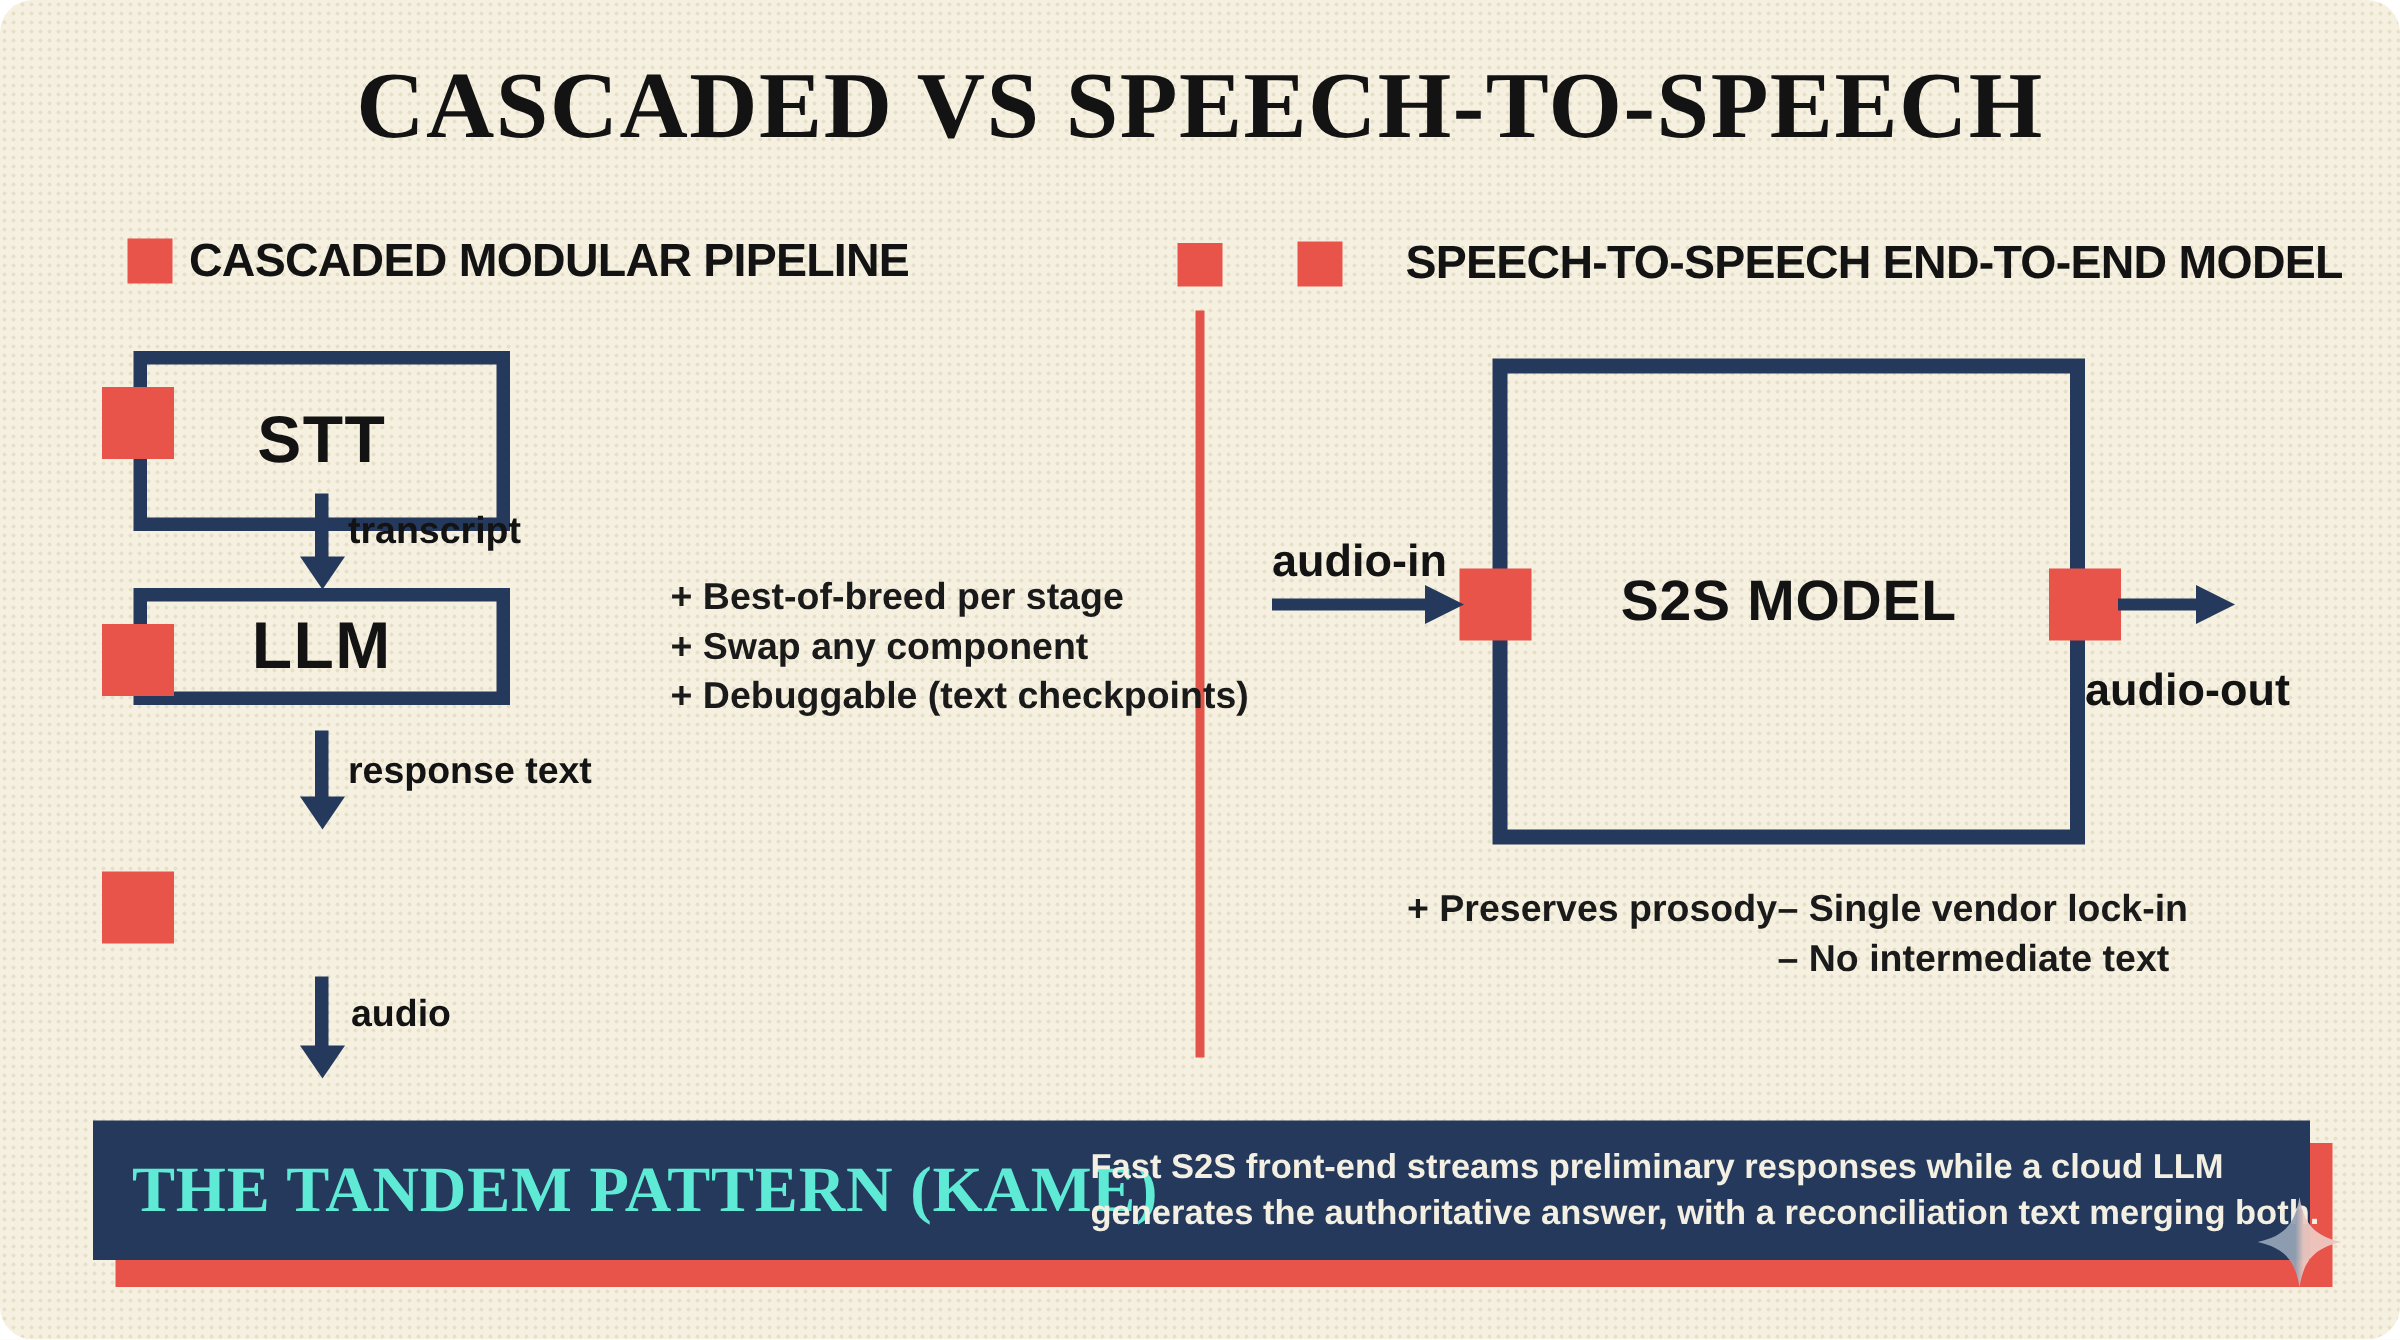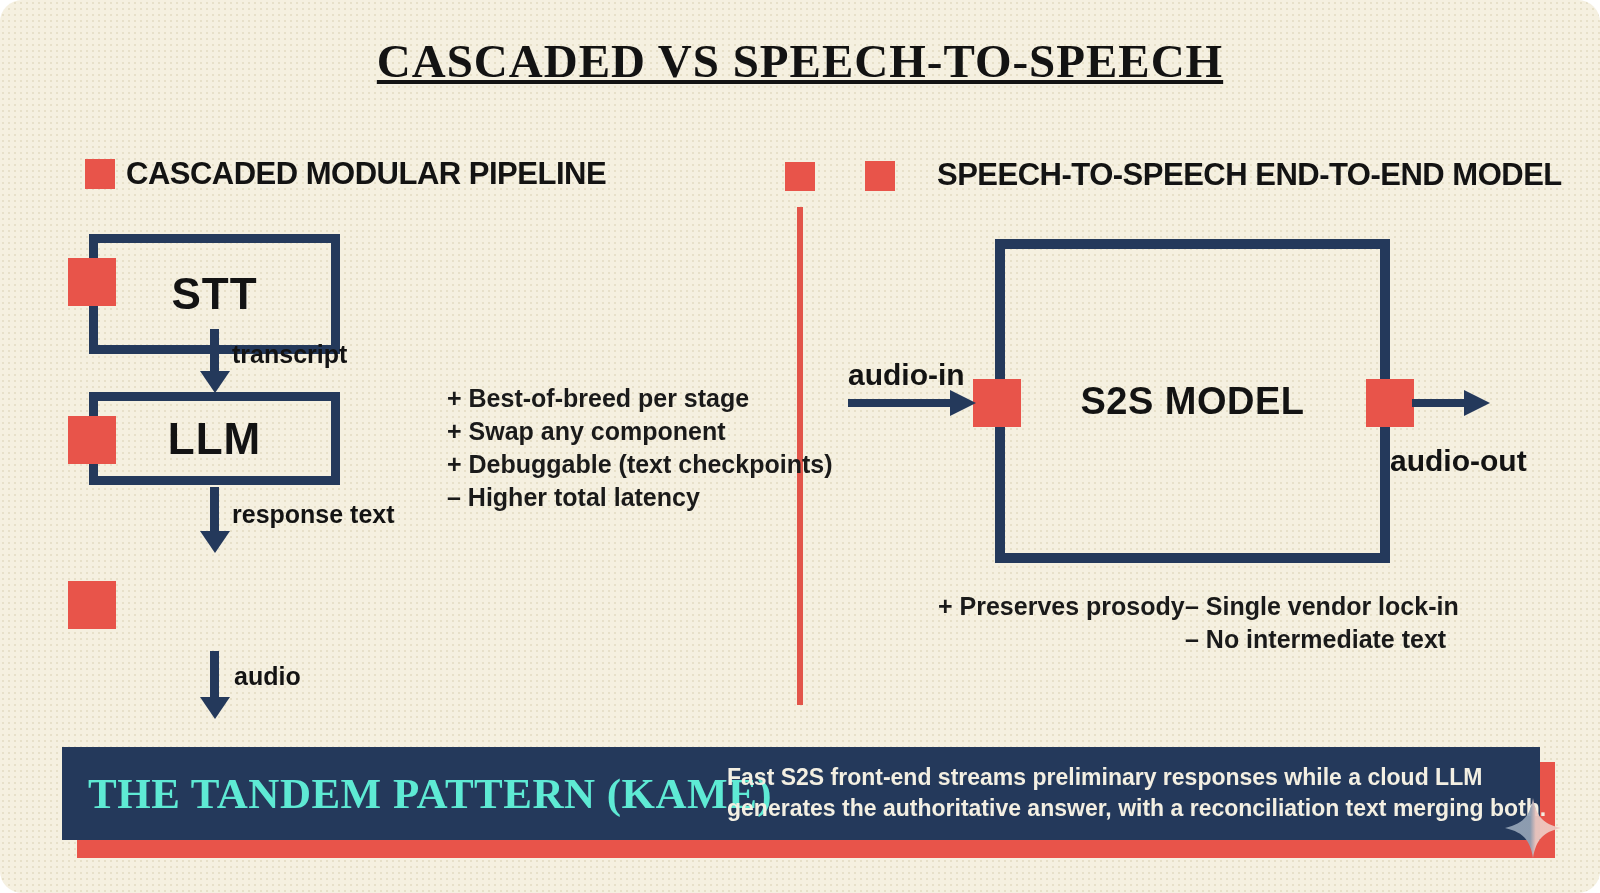--- a/index.html
+++ b/index.html
@@ -16,24 +16,23 @@
     color:#161616;
   }
   .abs{position:absolute;}
 
   
   .main-title{
     left:0; top:34px; width:1600px;
     text-align:center;
     font-family:"Liberation Serif", serif;
     font-weight:700;
-    font-size:47px;
+    font-size:63px;
     letter-spacing:1px;
     color:#131313;
-    text-decoration:underline;
   }
 
   
   .section-header{
     font-weight:700;
     font-size:31px;
     letter-spacing:-0.5px;
     color:#131313;
     white-space:nowrap;
   }
@@ -120,40 +119,39 @@
 
   <div class="abs flow-box" style="left:89px;top:234px;width:251px;height:120px;">
     <span class="box-label">STT</span>
   </div>
   <div class="abs red-sq" style="left:68px;top:258px;width:48px;height:48px;"></div>
 
   <div class="abs vline" style="left:210px;top:329px;height:44px;"></div>
   <div class="abs vhead" style="left:200px;top:371px;"></div>
   <div class="abs flow-label" style="left:232px;top:340px;">transcript</div>
 
-  <div class="abs flow-box" style="left:89px;top:392px;width:251px;height:93px;">
+  <div class="abs flow-box" style="left:89px;top:392px;width:251px;height:78px;">
     <span class="box-label">LLM</span>
   </div>
   <div class="abs red-sq" style="left:68px;top:416px;width:48px;height:48px;"></div>
 
   <div class="abs vline" style="left:210px;top:487px;height:46px;"></div>
   <div class="abs vhead" style="left:200px;top:531px;"></div>
   <div class="abs flow-label" style="left:232px;top:500px;">response text</div>
 
   <div class="abs red-sq" style="left:68px;top:581px;width:48px;height:48px;"></div>
 
   <div class="abs vline" style="left:210px;top:651px;height:48px;"></div>
   <div class="abs vhead" style="left:200px;top:697px;"></div>
   <div class="abs flow-label" style="left:234px;top:662px;">audio</div>
 
   <div class="abs bullets" style="left:405px;top:382px;margin-left:42px;">
     <div>+ Best-of-breed per stage</div>
     <div>+ Swap any component</div>
     <div>+ Debuggable (text checkpoints)</div>
-    <div>– Higher total latency</div>
   </div>
 
   <div class="abs s2s-box" style="left:995px;top:239px;width:395px;height:324px;">
     <span class="box-label">S2S MODEL</span>
   </div>
   <div class="abs red-sq" style="left:973px;top:379px;width:48px;height:48px;"></div>
   <div class="abs red-sq" style="left:1366px;top:379px;width:48px;height:48px;"></div>
 
   <div class="abs io-label" style="left:848px;top:358px;">audio-in</div>
   <div class="abs hline" style="left:848px;top:399px;width:104px;"></div>

